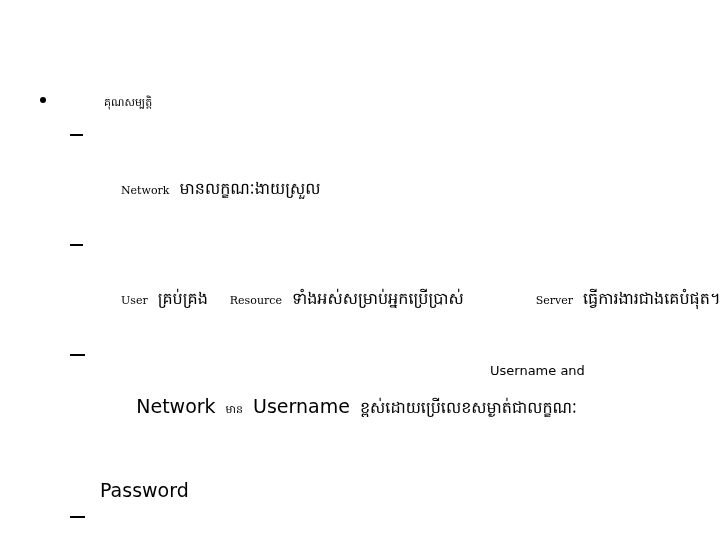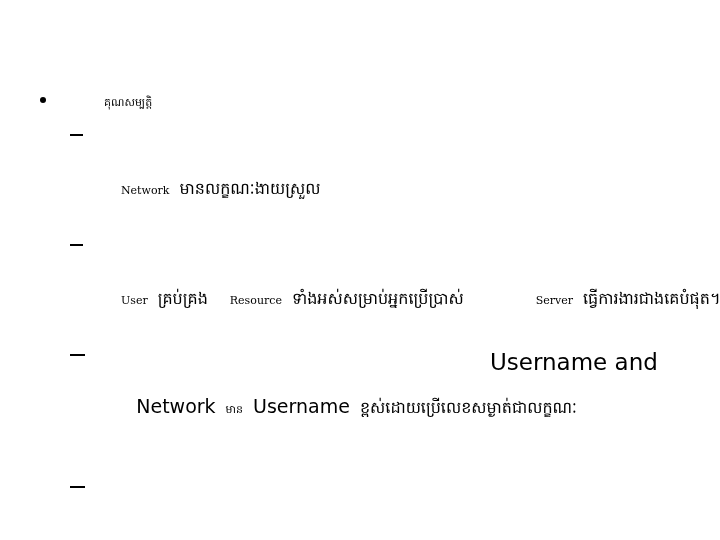--- a/index.html
+++ b/index.html
@@ -154,23 +154,24 @@
     </div>
 
     <div class="lvl2 sz-sm row">
       <span class="bullet-dash"></span>
       <span class="eng-serif">User</span><span class="gap-sm"></span><span class="khmer-sm">គ្រប់គ្រង</span><span class="gap-md"></span><span class="eng-serif">Resource</span><span class="gap-sm"></span><span class="khmer-sm">ទាំងអស់សម្រាប់អ្នកប្រើប្រាស់</span><span class="gap-lg"></span><span class="gap-lg"></span><span class="eng-serif">Server</span><span class="gap-sm"></span><span class="khmer-sm">ធ្វើការងារជាងគេបំផុត។</span>
     </div>
 
     <div class="lvl2 sz-lg row">
       <span class="bullet-dash"></span>
       <span class="eng-sans">Network</span><span class="gap-sm"></span><span class="khmer-inline">មាន</span><span class="gap-sm"></span><span class="eng-sans">Username</span><span class="gap-sm"></span><span class="khmer-sm">ខ្ពស់ដោយប្រើលេខសម្ងាត់ជាលក្ខណៈ</span>
-      <span class="trailing-right" style="left:490px; top:8px; font-size:23px; line-height:26px;">Username and</span>
+      <span class="trailing-right" style="left:490px; top:17px; font-size:13px; line-height:26px;">Username and</span>
     </div>
 
+    <div class="wrap-line">Password</div>
 
     <div class="lvl2 sz-lg" style="line-height:24px;">
       <span class="bullet-dash" style="top:11px;"></span>
       <span class="gap-sm"></span>
     </div>
 
   </div>
 </div>
 
 </body></html>

